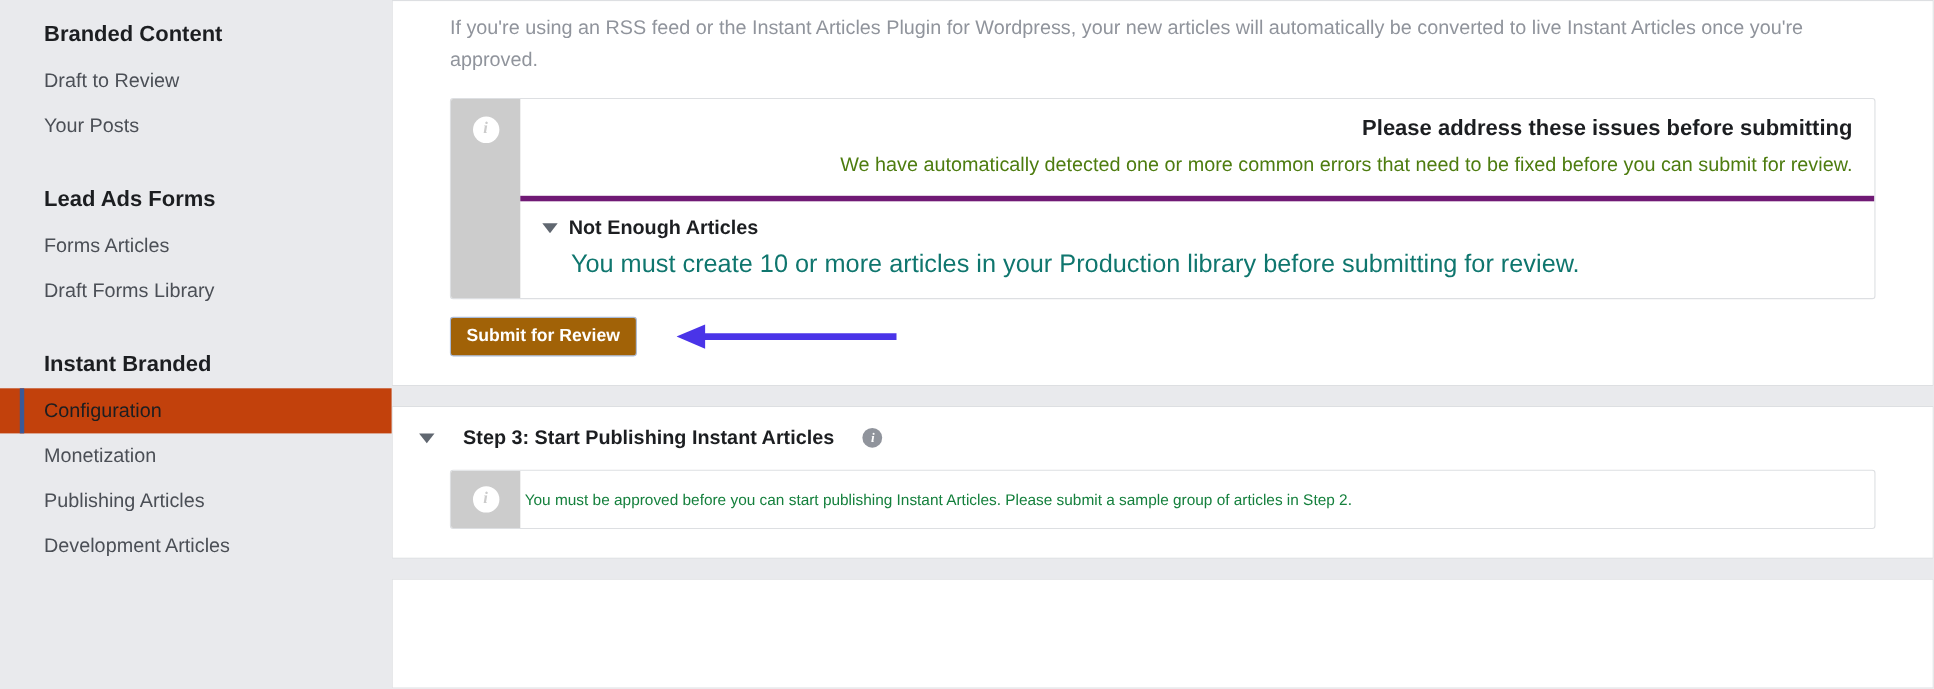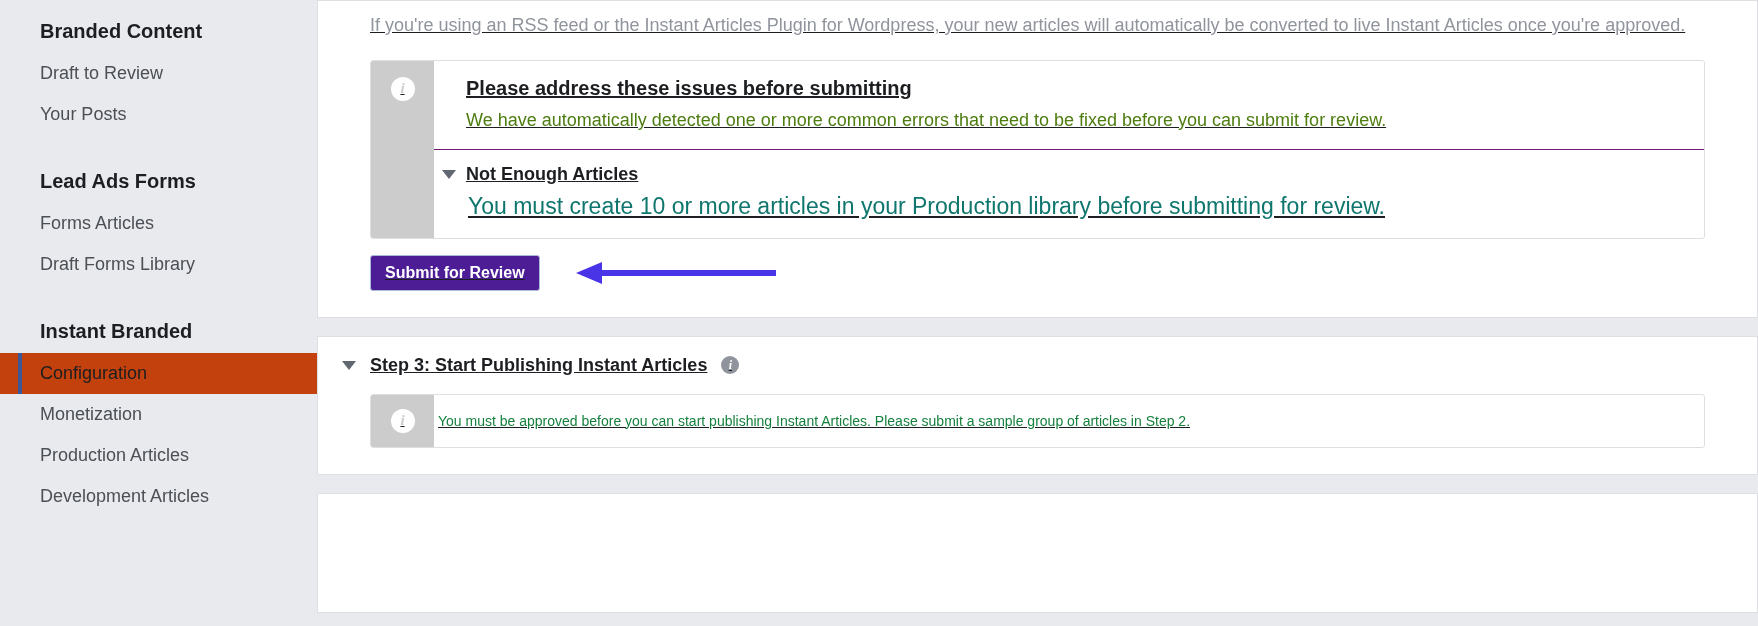--- a/index.html
+++ b/index.html
@@ -10,21 +10,21 @@
       color: #1c1e21;
       width: 1758px;
       height: 626px;
       overflow: hidden;
     }
     .layout {
       display: flex;
       height: 100%;
     }
     .sidebar {
-      width: 317px;
+      width: 356px;
       background: #e9eaed;
       padding: 10px 0 0 0;
       flex-shrink: 0;
     }
     .sidebar-section-header {
       font-size: 20px;
       font-weight: 700;
       color: #1c1e21;
       padding: 10px 0 10px 40px;
     }
@@ -58,21 +58,20 @@
       flex-direction: column;
       gap: 18px;
     }
 
     .card {
       background: #fff;
       border: 1px solid #dddfe2;
     }
     .card-inner {
       padding: 10px 52px 26px 52px;
-      text-decoration: underline;
     }
 
     .intro-text {
       font-size: 18px;
       color: #90949c;
       line-height: 1.6;
       margin-bottom: 20px;
     }
 
     .issue-box {
@@ -102,35 +101,36 @@
       justify-content: center;
       font-family: Georgia, serif;
       font-style: italic;
       font-weight: 700;
       font-size: 15px;
     }
     .issue-body {
       flex: 1;
     }
     .issue-top {
-      padding: 16px 20px 18px 32px;
-      border-bottom: 1px solid #701a75;
+      padding: 16px 20px 18px 20px;
+      border-bottom: 5px solid #701a75;
+      text-align: right;
     }
     .issue-title {
       font-size: 20px;
       font-weight: 700;
       color: #1c1e21;
       margin-bottom: 10px;
     }
     .issue-desc {
       font-size: 18px;
       color: #4d7c0f;
     }
     .issue-item {
-      padding: 14px 20px 18px 8px;
+      padding: 14px 20px 18px 20px;
     }
     .issue-item-header {
       display: flex;
       align-items: center;
       gap: 10px;
       margin-bottom: 8px;
     }
     .chevron {
       width: 0;
       height: 0;
@@ -149,42 +149,42 @@
       color: #0f766e;
       padding-left: 26px;
     }
 
     .btn-row {
       display: flex;
       align-items: center;
       gap: 36px;
     }
     .submit-btn {
-      background: #4c1d95;
+      background: #a16207;
       color: #fff;
       font-weight: 700;
       font-size: 16px;
       border: 1px solid #aabbd8;
       padding: 8px 14px;
       border-radius: 3px;
       cursor: pointer;
     }
 
     .arrow-svg {
       width: 210px;
       height: 26px;
     }
 
     .step3-card .card-inner {
       padding: 18px 52px 26px 24px;
     }
     .step3-header {
       display: flex;
       align-items: center;
-      gap: 14px;
+      gap: 26px;
       margin-bottom: 18px;
     }
     .step3-chevron {
       width: 0;
       height: 0;
       border-left: 7px solid transparent;
       border-right: 7px solid transparent;
       border-top: 9px solid #606770;
       display: inline-block;
     }
@@ -250,21 +250,21 @@
 
     <div class="sidebar-section-header">Lead Ads Forms</div>
     <div class="sidebar-item">Forms Articles</div>
     <div class="sidebar-item">Draft Forms Library</div>
 
     <div class="sidebar-spacer"></div>
 
     <div class="sidebar-section-header">Instant Branded</div>
     <div class="sidebar-item selected">Configuration</div>
     <div class="sidebar-item">Monetization</div>
-    <div class="sidebar-item">Production Articles</div>
+    <div class="sidebar-item">Publishing Articles</div>
     <div class="sidebar-item">Development Articles</div>
 
   </nav>
 
   <main class="main">
 
     <div class="card">
       <div class="card-inner">
 
         <p class="intro-text">If you're using an RSS feed or the Instant Articles Plugin for Wordpress, your new articles will automatically be converted to live Instant Articles once you're approved.</p>

